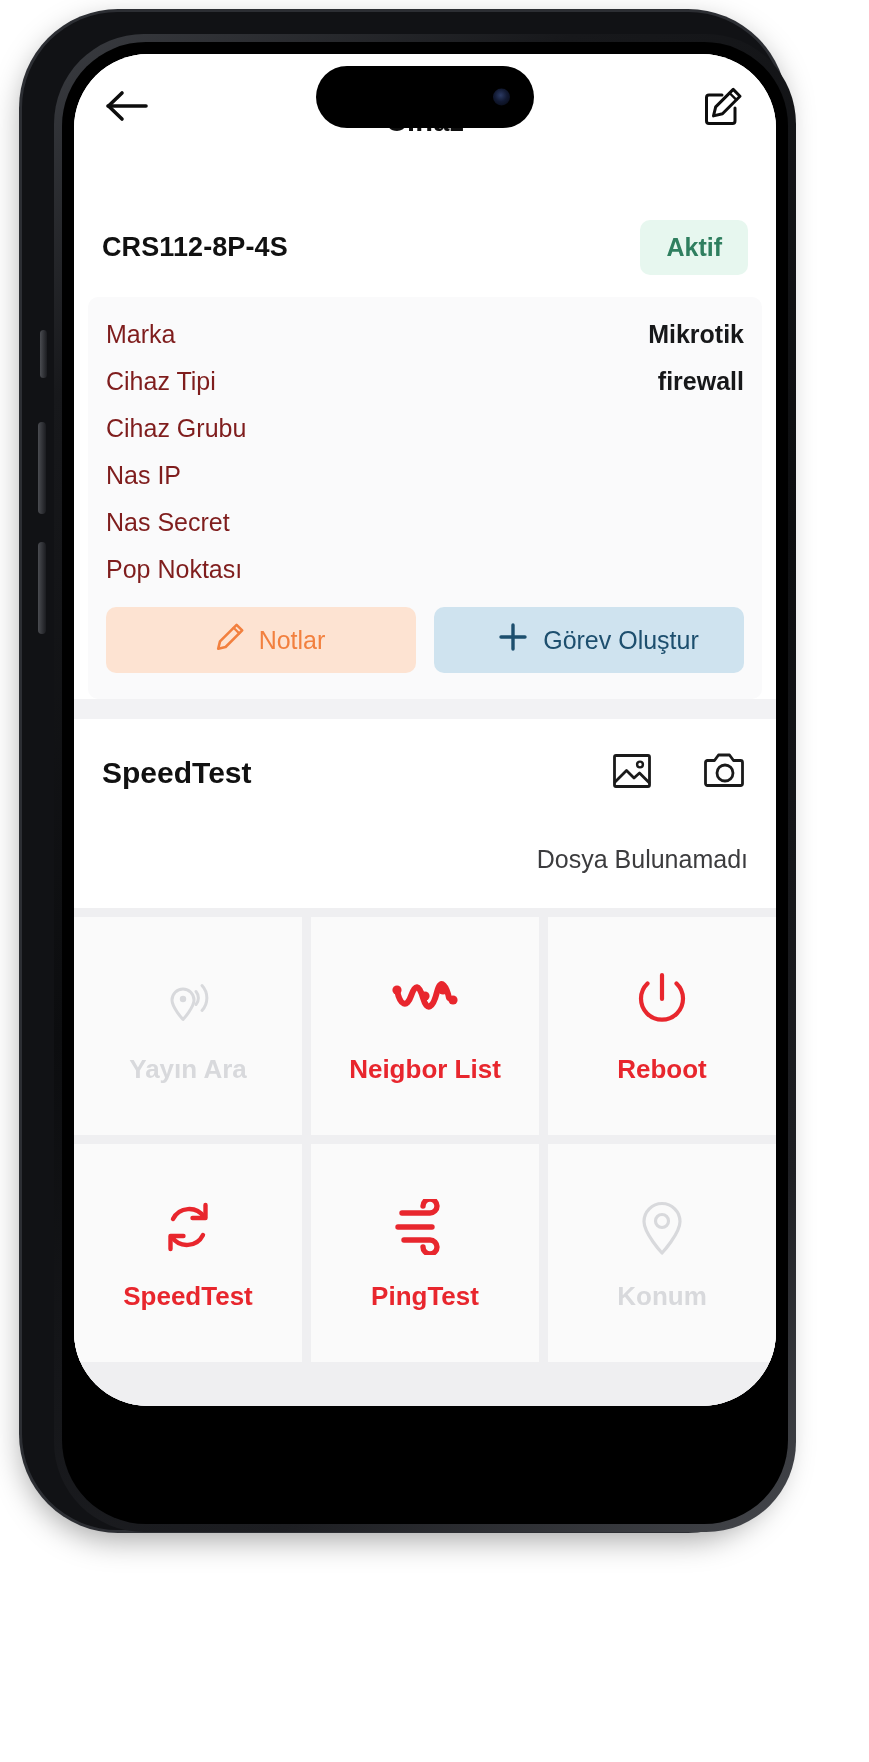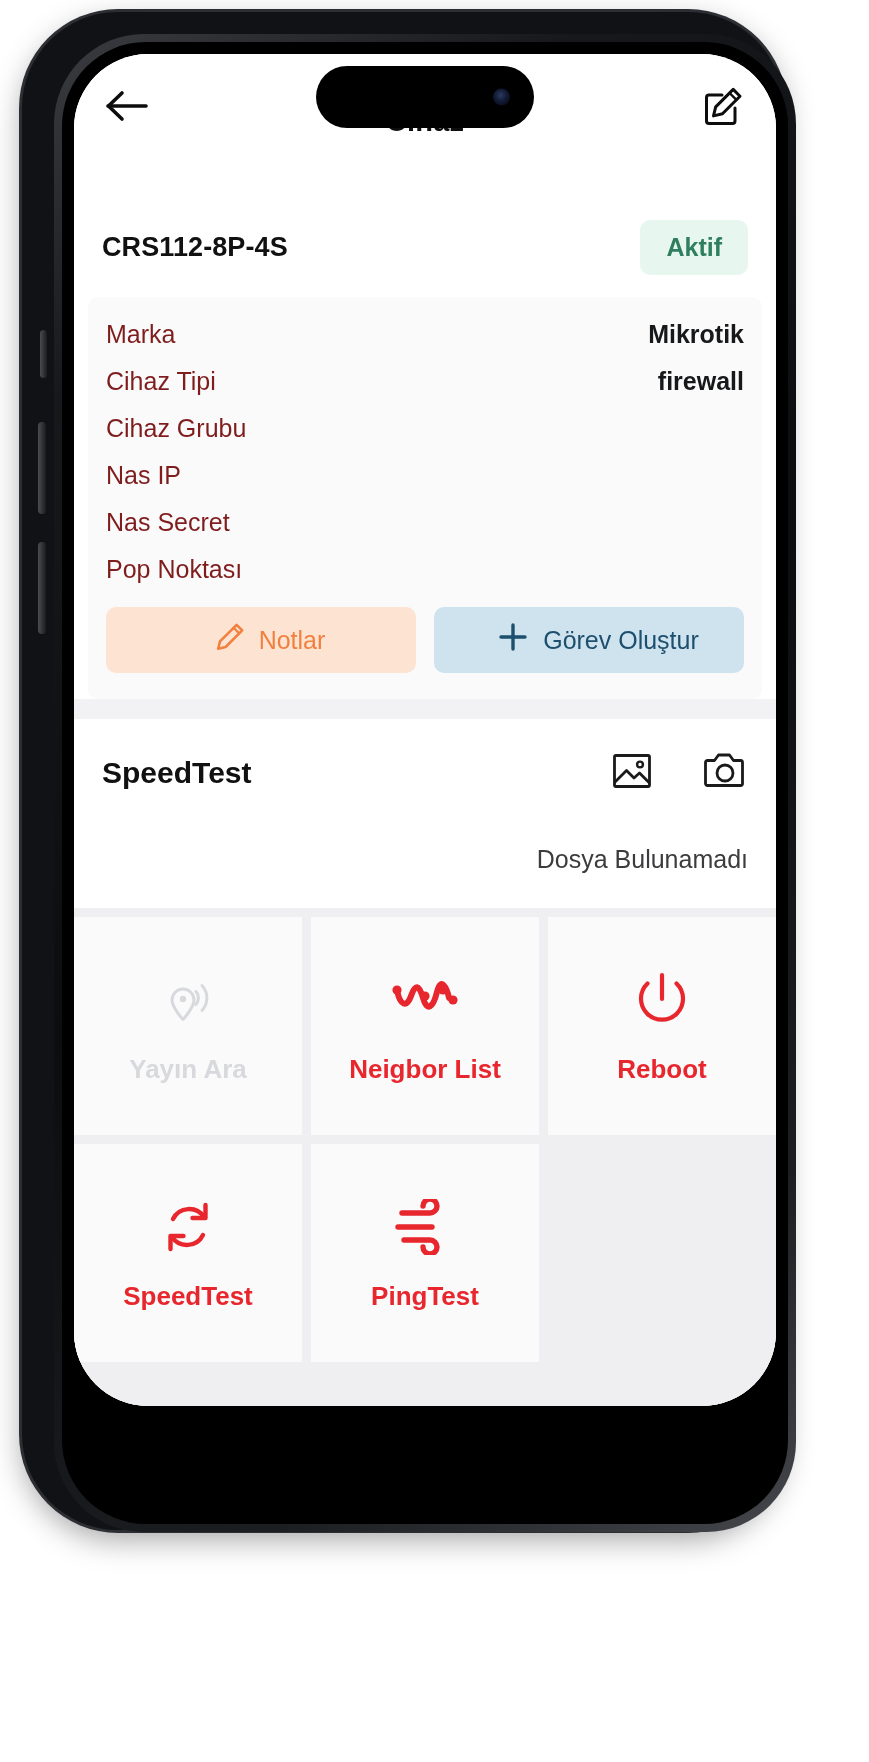--- a/index.html
+++ b/index.html
@@ -475,20 +475,29 @@
             <div class="tile-icon">
               <svg width="66" height="56" viewBox="0 0 66 56" fill="none">
                 <path d="M10 14h28a7 7 0 1 0-7-7" stroke="#e8262d" stroke-width="5.4" stroke-linecap="round"></path>
                 <path d="M6 28h34" stroke="#e8262d" stroke-width="5.4" stroke-linecap="round"></path>
                 <path d="M12 41h26a7 7 0 1 1-7 7" stroke="#e8262d" stroke-width="5.4" stroke-linecap="round"></path>
               </svg>
             </div>
             <div class="tile-label">PingTest</div>
           </div>
 
+          <div class="tile disabled">
+            <div class="tile-icon">
+              <svg width="54" height="62" viewBox="0 0 54 62" fill="none">
+                <path d="M27 57s18-19.5 18-31.5a18 18 0 1 0-36 0C9 37.5 27 57 27 57Z" stroke="#d8d9dc" stroke-width="3.2" stroke-linejoin="round"></path>
+                <circle cx="27" cy="25" r="6.5" stroke="#d8d9dc" stroke-width="3.2"></circle>
+              </svg>
+            </div>
+            <div class="tile-label">Konum</div>
+          </div>
 
         </div>
 
         <div class="bottom-fill"></div>
 
       </div>
     </div>
   </div>
 </div>
 

